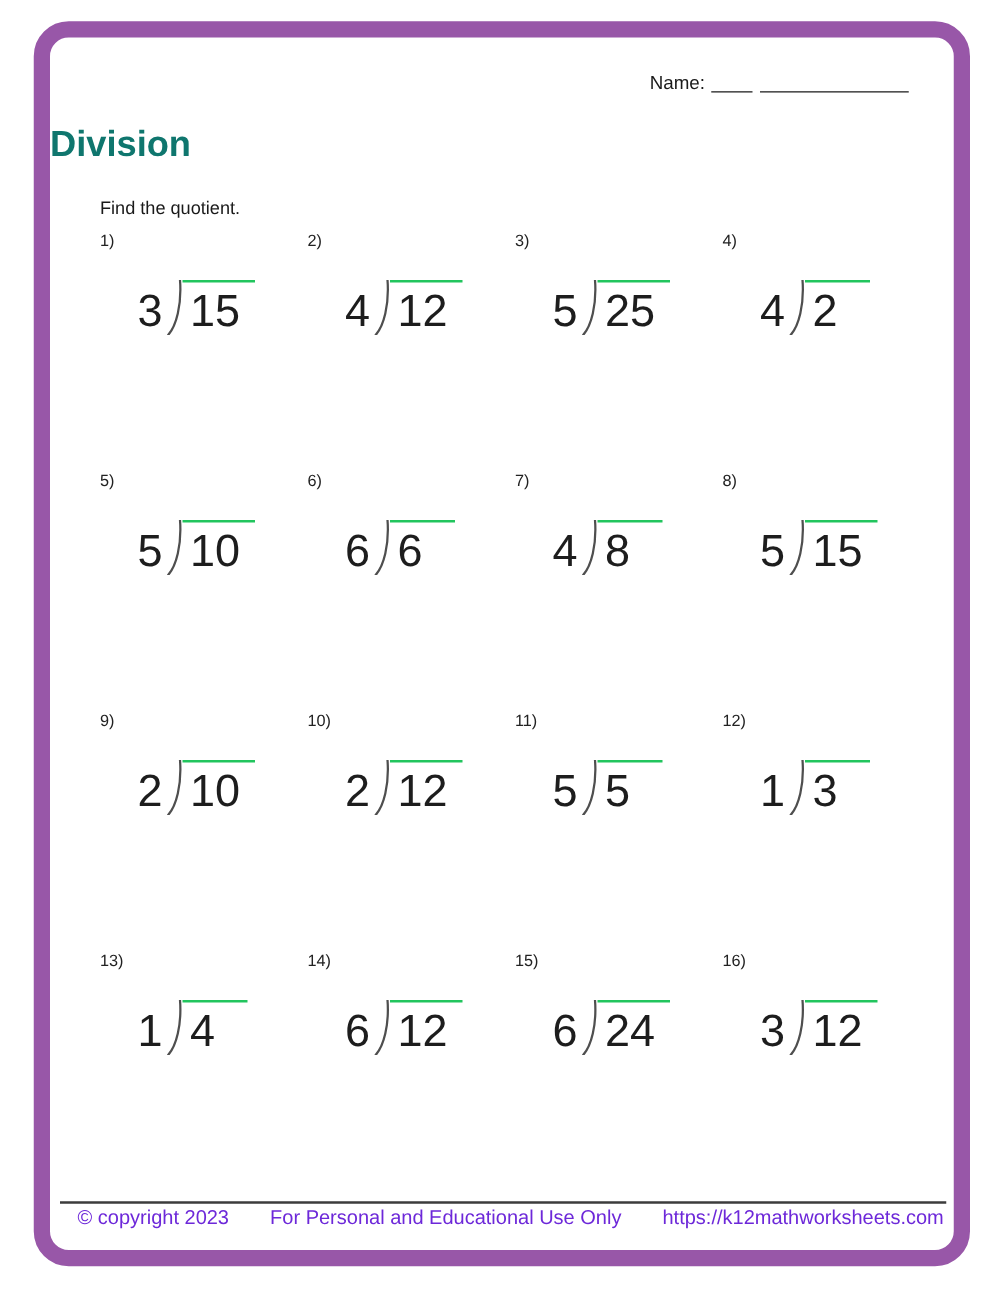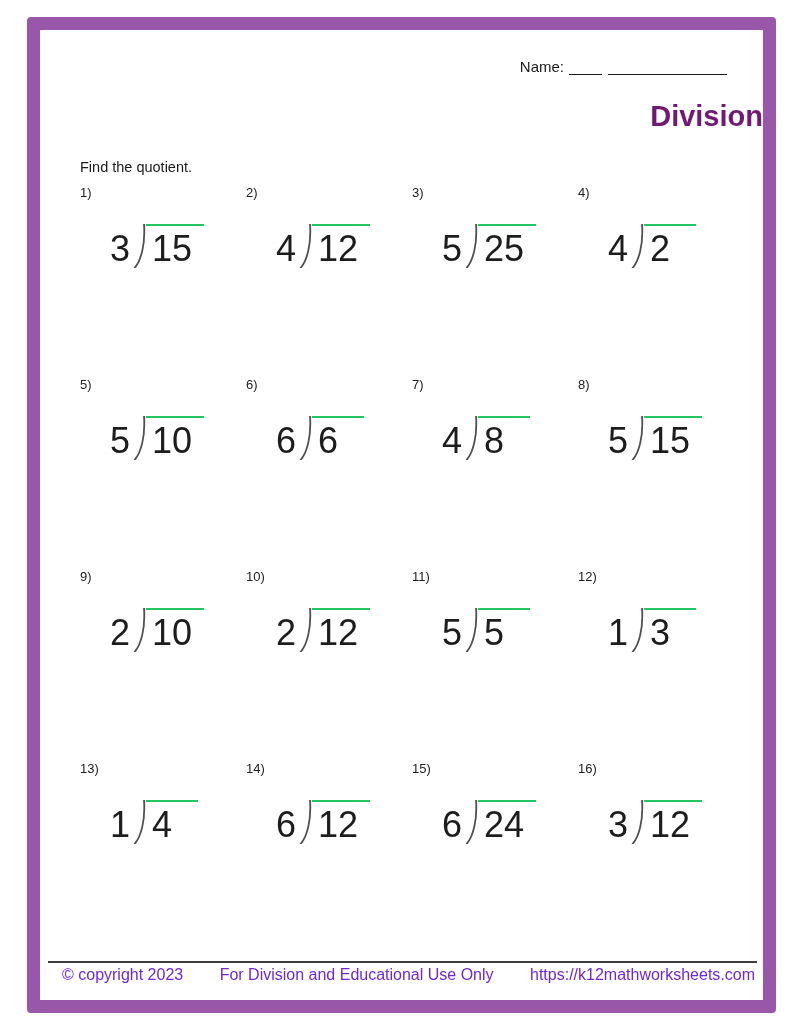--- a/index.html
+++ b/index.html
@@ -17,44 +17,44 @@
     overflow: hidden;
   }
   .frame {
     position: absolute;
     left: 27px;
     top: 17px;
     width: 749px;
     height: 996px;
     box-sizing: border-box;
     border: 13px solid #9857a8;
-    border-radius: 4px;
+    border-radius: 28px;
     background: #ffffff;
   }
   .name-row {
     text-align: right;
     margin: 28px 36px 0 0;
     font-size: 15px;
     color: #1a1a1a;
     white-space: nowrap;
   }
   .nseg {
     display: inline-block;
     border-bottom: 1.6px solid #1a1a1a;
     height: 13px;
     vertical-align: -3px;
   }
   .nseg1 { width: 33px; margin-left: 5px; }
   .nseg2 { width: 119px; margin-left: 6px; }
   .title {
-    text-align: right;
+    text-align: left;
     font-size: 29px;
     font-weight: 700;
     margin-top: 25px;
-    color: #701a75;
+    color: #0f766e;
     letter-spacing: 0px;
   }
   .instruction {
     margin: 26px 0 0 40px;
     font-size: 14.5px;
     color: #1a1a1a;
   }
   .grid {
     display: grid;
     grid-template-columns: repeat(4, 166px);
@@ -293,18 +293,18 @@
               <path d="M2.5 44 C 9 37, 13.5 20, 12 0" fill="none" stroke="#4f4f4f" stroke-width="1.8" stroke-linecap="round"></path>
             </svg>
           <span class="dividend">12</span>
         </div>
       </div>
 
     </div>
 
     <div class="footer">
       <span>© copyright 2023</span>
-      <span>For Division and Educational Use Only</span>
+      <span>For Personal and Educational Use Only</span>
       <span>https://k12mathworksheets.com</span>
     </div>
 
   </div>
 </div>
 
 </body></html>

